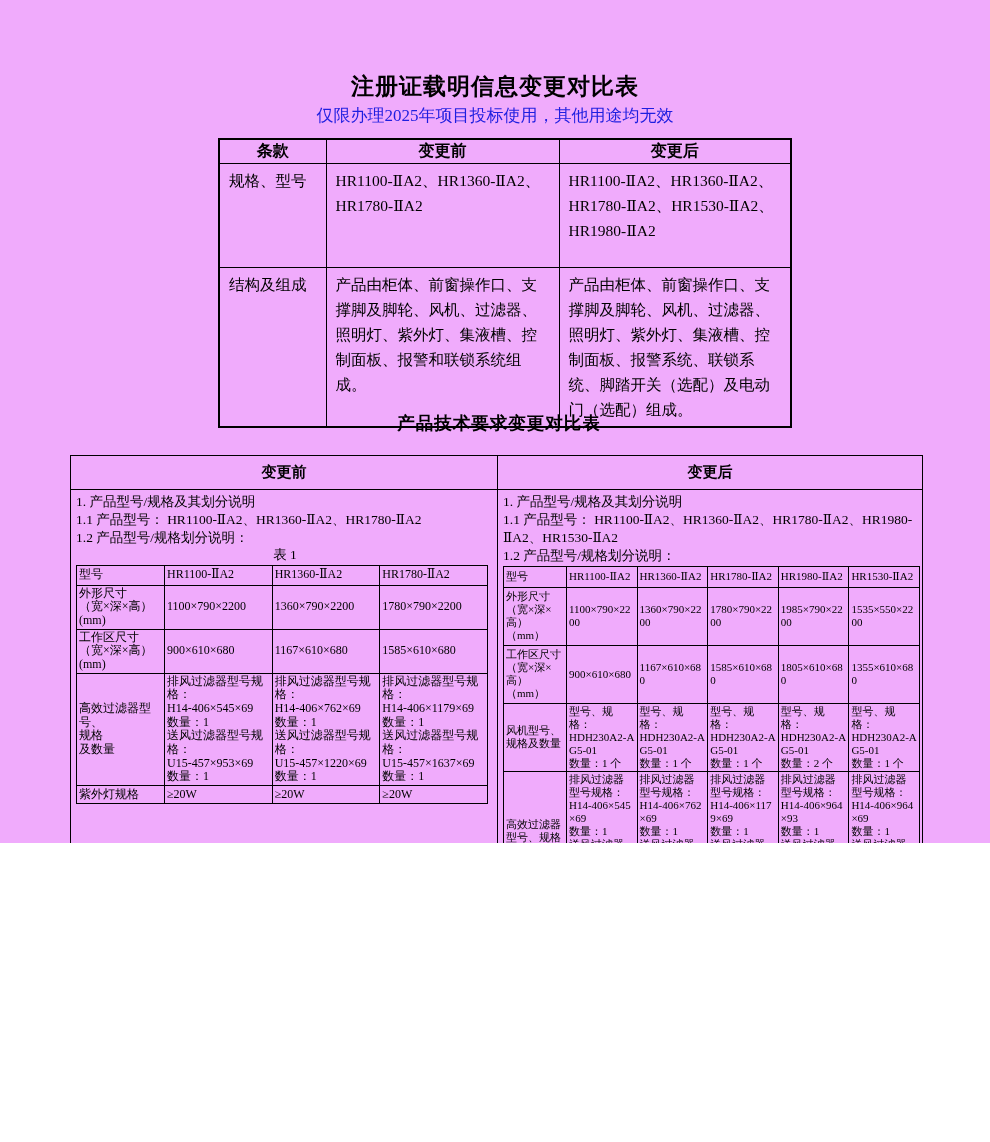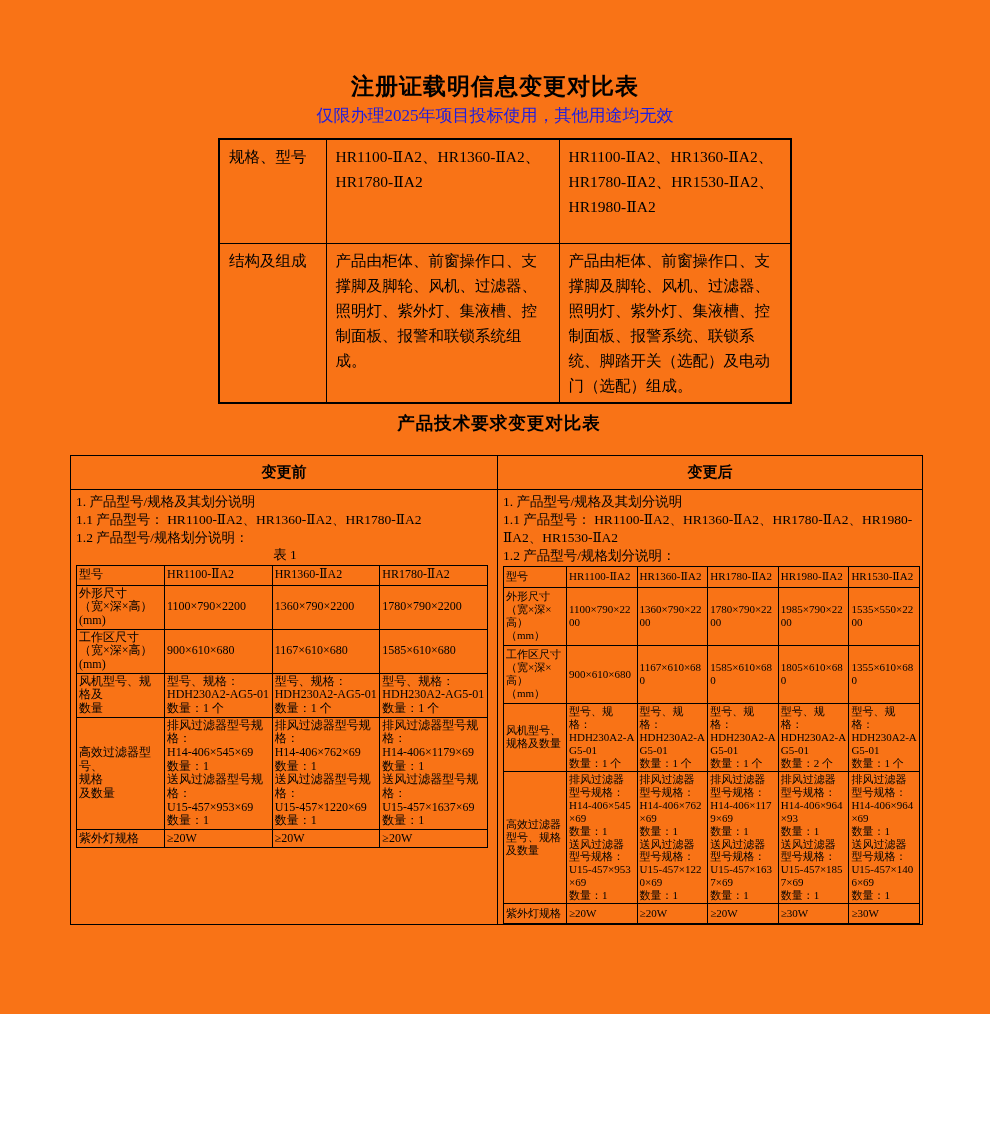--- a/index.html
+++ b/index.html
@@ -2,21 +2,21 @@
 <html><head>
 <meta charset="utf-8">
 <style>
   * { margin:0; padding:0; box-sizing:border-box; }
   html,body { background:#fff; }
   body {
     width:990px; height:1142px;
     font-family:"Liberation Serif","DejaVu Serif",serif;
     color:#000;
   }
-  .page { position:relative; width:990px; height:1014px; overflow:hidden; background:#f97316; }
+  .page { position:relative; width:990px; height:843px; overflow:hidden; background:#f0abfc; }
 
   .title1 {
     position:absolute; top:71px; left:0; width:100%;
     text-align:center; font-size:23px; font-weight:bold;
     font-family:"Liberation Sans","DejaVu Sans",sans-serif;
     letter-spacing:1px;
   }
   .wm1 {
     position:absolute; top:104px; left:0; width:100%;
     text-align:center; font-size:17px; color:#1e1ee0;
@@ -95,20 +95,25 @@
   <div class="title1">注册证载明信息变更对比表</div>
   <div class="wm1">仅限办理2025年项目投标使用，其他用途均无效</div>
 
   <table class="t1">
     <colgroup>
         <col class="w0">
         <col class="w1">
         <col class="w2">
       </colgroup>
     <tbody>
+        <tr>
+      <th>条款</th>
+      <th>变更前</th>
+      <th>变更后</th>
+    </tr>
     <tr class="r1">
       <td>规格、型号</td>
       <td>HR1100-ⅡA2、HR1360-ⅡA2、HR1780-ⅡA2</td>
       <td>HR1100-ⅡA2、HR1360-ⅡA2、HR1780-ⅡA2、HR1530-ⅡA2、HR1980-ⅡA2</td>
     </tr>
     <tr class="r2">
       <td>结构及组成</td>
       <td>产品由柜体、前窗操作口、支撑脚及脚轮、风机、过滤器、照明灯、紫外灯、集液槽、控制面板、报警和联锁系统组成。</td>
       <td>产品由柜体、前窗操作口、支撑脚及脚轮、风机、过滤器、照明灯、紫外灯、集液槽、控制面板、报警系统、联锁系统、脚踏开关（选配）及电动门（选配）组成。</td>
     </tr>
@@ -158,33 +163,20 @@
             <td>1780×790×2200</td>
           </tr>
           <tr class="dim">
             <td class="lbl pre">工作区尺寸
 （宽×深×高）(mm)</td>
             <td>900×610×680</td>
             <td>1167×610×680</td>
             <td>1585×610×680</td>
           </tr>
           <tr>
-            <td class="lbl pre">风机型号、规格及
-数量</td>
-            <td class="pre lft">型号、规格：
-HDH230A2-AG5-01
-数量：1 个</td>
-            <td class="pre lft">型号、规格：
-HDH230A2-AG5-01
-数量：1 个</td>
-            <td class="pre lft">型号、规格：
-HDH230A2-AG5-01
-数量：1 个</td>
-          </tr>
-          <tr>
             <td class="lbl pre">高效过滤器型号、
 规格
 及数量</td>
             <td class="pre lft">排风过滤器型号规格：
 H14-406×545×69
 数量：1
 送风过滤器型号规格：
 U15-457×953×69
 数量：1</td>
             <td class="pre lft">排风过滤器型号规格：

